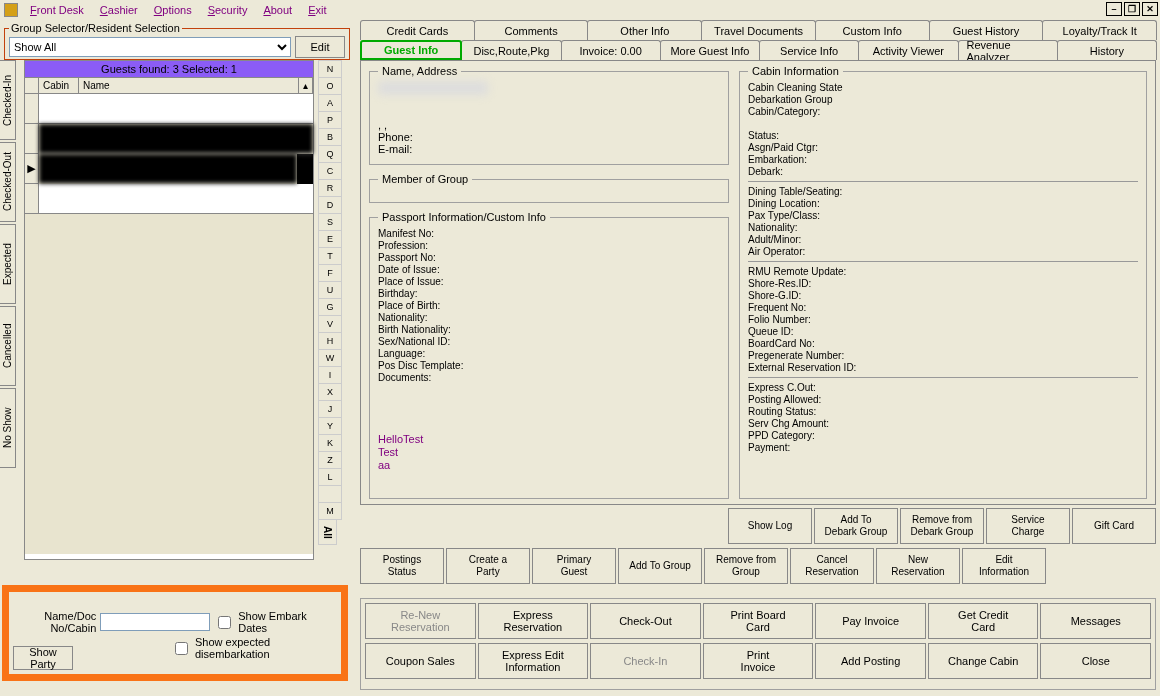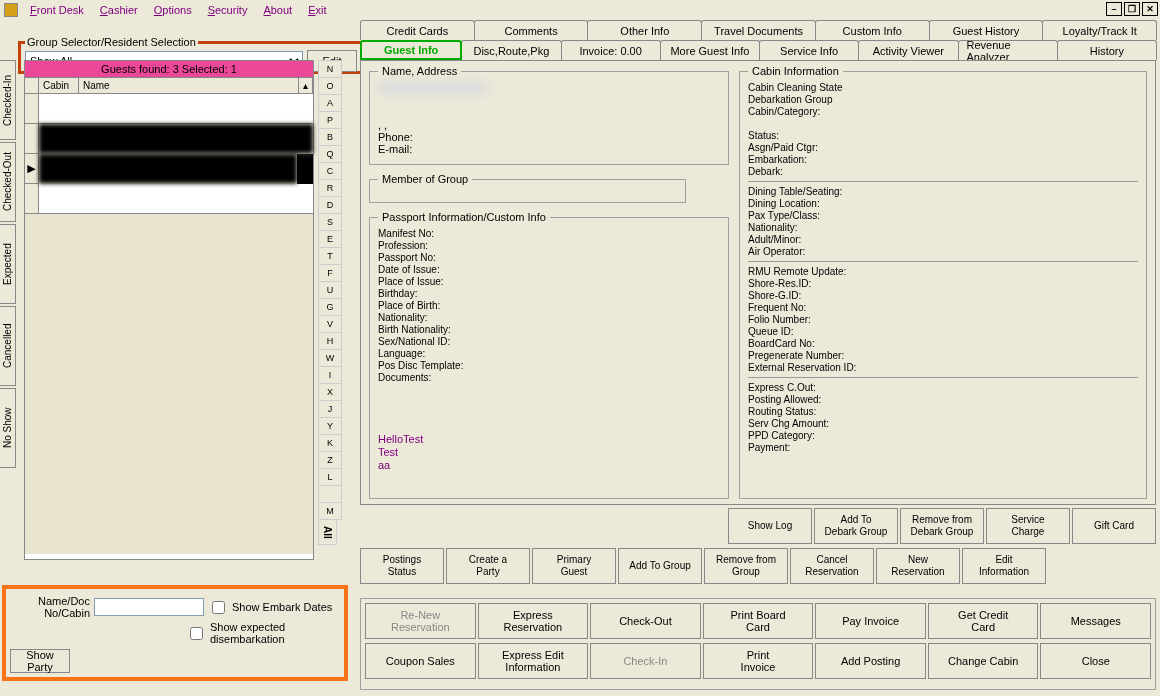--- a/index.html
+++ b/index.html
@@ -5,63 +5,63 @@
   * { box-sizing: border-box; font-family: Tahoma, Arial, sans-serif; font-size: 11px; }
   body { margin: 0; padding: 0; background: #ece9d8; width: 1160px; height: 696px; overflow: hidden; color: #000; }
   
   .menubar { display: flex; align-items: center; padding: 2px 4px; height: 20px; }
   .menubar .app-icon { width: 14px; height: 14px; margin-right: 4px; background: #d4a017; border: 1px solid #888; }
   .menubar .item { padding: 1px 8px; cursor: pointer; color: #800080; }
   .menubar .item u { text-decoration: underline; }
   .winbtns { position: absolute; right: 2px; top: 2px; display: flex; gap: 2px; }
   .winbtns div { width: 16px; height: 14px; border: 1px solid #000; background: #ece9d8; text-align: center; line-height: 12px; font-weight: bold; font-size: 9px; cursor: pointer; }
   
-  fieldset.group { border: 3px solid #c2410c; margin: 16px; padding: 2px 4px; }
+  fieldset.group { border: 1px solid #c2410c; margin: 2px; padding: 2px 4px; }
   fieldset.group > legend { color: #000; font-size: 11px; padding: 0 2px; }
   
   .selector { display: flex; align-items: center; gap: 4px; }
   .selector select { flex: 1; height: 20px; border: 1px solid #7f9db9; background: #fff; font-size: 11px; }
   .selector .btn { width: 50px; height: 22px; }
   
   .btn { border: 1px solid #888; background: #ece9d8; padding: 2px 6px; text-align: center; cursor: pointer; display: inline-flex; justify-content: center; align-items: center; }
   .btn.disabled { color: #888; }
   
   .left-col { position: absolute; left: 0; top: 60px; width: 342px; height: 520px; }
   .vtabs { position: absolute; left: 0; top: 0; width: 22px; }
   .vtab { writing-mode: vertical-rl; transform: rotate(180deg); border: 1px solid #888; border-right: none; padding: 8px 2px; background: #ece9d8; margin-bottom: 2px; height: 80px; display: flex; align-items: center; justify-content: center; font-size: 10px; cursor: pointer; }
   
   .grid-area { position: absolute; left: 24px; top: 0; width: 290px; height: 500px; border: 1px solid #888; background: #fff; }
-  .grid-header { background: #ec4899; border-bottom: 1px solid #888; text-align: center; padding: 2px; }
+  .grid-header { background: #8b5cf6; border-bottom: 1px solid #888; text-align: center; padding: 2px; }
   .grid-cols { display: flex; background: #ece9d8; border-bottom: 1px solid #888; }
   .grid-cols div { border-right: 1px solid #888; padding: 2px 4px; font-size: 10px; }
   .grid-body { background: #e8e4cf; height: 460px; position: relative; }
   .grid-row { display: flex; height: 30px; }
   .grid-row .hcell { width: 14px; background: #ece9d8; border-right: 1px solid #888; border-bottom: 1px solid #888; display:flex; align-items:center; justify-content:center; }
   .grid-row .cell { flex: 1; background: #000; border-bottom: 1px solid #888; filter: blur(2px); }
   .grid-row.header-row .cell { background: #fff; filter: none; }
   .grid-row .selected-end { width: 16px; background: #000; }
   
   .alpha-strip { position: absolute; left: 318px; top: 0; width: 24px; }
   .alpha-strip div { border: 1px solid #ccc; background: #ece9d8; height: 18px; text-align: center; font-size: 9px; margin-bottom: -1px; cursor: pointer; line-height: 17px; }
   .alpha-strip div.all { writing-mode: vertical-rl; height: 26px; font-size: 10px; font-weight: bold; }
   
-  .search-area { position: absolute; left: 2px; top: 585px; width: 346px; height: 96px; border: 4px solid #f97316; padding: 4px; }
+  .search-area { position: absolute; left: 2px; top: 585px; width: 346px; height: 96px; border: 7px solid #f97316; padding: 16px; }
   .search-row { display: flex; align-items: center; gap: 4px; margin: 2px 0; }
   .search-row label { text-align: right; width: 80px; }
   .search-row input[type=text] { width: 110px; height: 18px; border: 1px solid #7f9db9; }
   .chk { display: flex; align-items: center; gap: 4px; }
   
   .main-tabs { position: absolute; left: 360px; top: 20px; right: 4px; }
   .tabrow { display: flex; }
   .tab { border: 1px solid #888; border-bottom: none; border-radius: 3px 3px 0 0; padding: 2px 8px; margin-right: -1px; background: #ece9d8; height: 20px; display: flex; align-items: center; justify-content: center; cursor: pointer; font-size: 11px; flex: 1; }
   .tab.active { border: 2px solid #0a0; color: #0a0; font-weight: bold; z-index: 2; background: #ece9d8; }
   
   .main-content { position: absolute; left: 360px; top: 60px; right: 4px; height: 445px; border: 1px solid #888; background: #ece9d8; padding: 4px; }
   .name-addr { position: absolute; left: 6px; top: 4px; width: 360px; height: 100px; }
-  .member-grp { position: absolute; left: 6px; top: 112px; width: 317px; height: 30px; }
+  .member-grp { position: absolute; left: 6px; top: 112px; width: 360px; height: 30px; }
   .passport { position: absolute; left: 6px; top: 150px; width: 360px; height: 288px; }
   .cabin-info { position: absolute; left: 376px; top: 4px; right: 6px; height: 434px; }
   
   fieldset.info { border: 1px solid #a0a0a0; padding: 4px 8px; }
   fieldset.info > legend { padding: 0 4px; }
   .kv { display: flex; margin: 1px 0; }
   .kv .k { width: 130px; font-size: 10px; }
   .kv .v { flex: 1; font-size: 10px; color: #888; }
   .blur { filter: blur(4px); background: #ddd; color: transparent; border-radius: 3px; }
   

